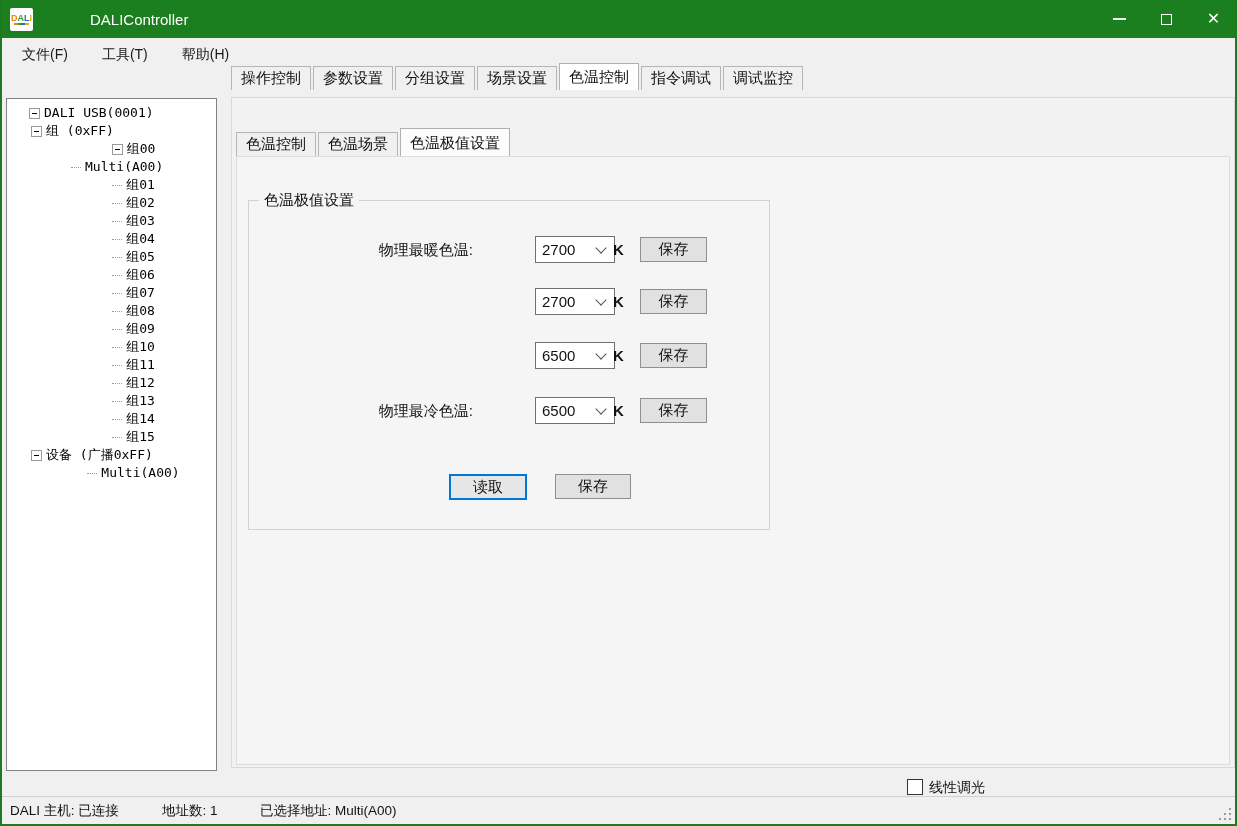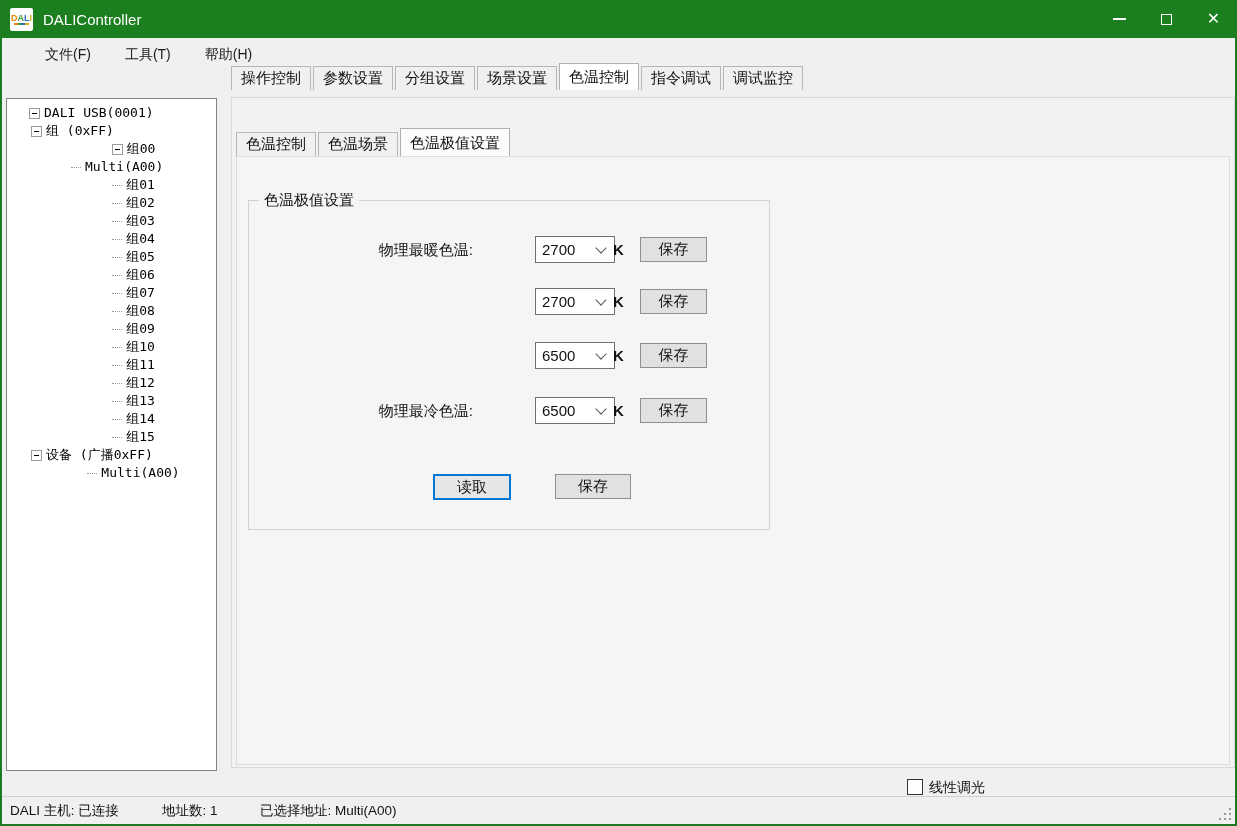--- a/index.html
+++ b/index.html
@@ -4,36 +4,36 @@
 <style>
   * { margin:0; padding:0; box-sizing:border-box; }
   html,body { width:1237px; height:826px; overflow:hidden; }
   body {
     font-family:"Liberation Sans","DejaVu Sans",sans-serif;
     background:#f0f0f0; position:relative;
     border-left:2px solid #1e7a22; border-right:2px solid #1e7a22; border-bottom:2px solid #1e7a22;
   }
 
   
-  .titlebar { position:absolute; left:-2px; top:0; width:1237px; height:38px; background:#1b7e1f; display:flex; align-items:center; }
+  .titlebar { position:absolute; left:-2px; top:0; width:1237px; height:38px; background:#1b7e1f; display:flex; align-items:center;gap:47px; }
   .appicon { width:23px; height:23px; margin-left:10px; background:#fdfdfd; border-radius:2px;
              display:flex; flex-direction:column; align-items:center; justify-content:center; }
   .appicon .logo { font-size:9px; font-weight:bold; line-height:9px; letter-spacing:0; }
   .appicon .logo b:nth-child(1){color:#e8860f;} .appicon .logo b:nth-child(2){color:#3c9a3c;}
   .appicon .logo b:nth-child(3){color:#2c6fb5;} .appicon .logo b:nth-child(4){color:#d8b012;}
   .appicon .bar { width:15px; height:2px; background:linear-gradient(90deg,#e8860f 25%,#3c9a3c 25% 50%,#2c6fb5 50% 75%,#d8b012 75%); }
   .apptitle { color:#ffffff; font-size:15px; margin-left:10px; }
   .wincontrols { position:absolute; right:0; top:0; height:38px; display:flex; }
   .winbtn { width:47px; height:38px; display:flex; align-items:center; justify-content:center; color:#fff; }
   .minglyph { width:13px; height:1.5px; background:#fff; }
   .maxglyph { width:11px; height:11px; border:1.5px solid #fff; }
   .closeglyph { font-size:16px; line-height:16px; color:#fff; }
 
   
-  .menubar { position:absolute; left:0; top:38px; width:1233px; height:33px; background:#f0f0f0; display:flex; align-items:center;padding-left:23px; }
+  .menubar { position:absolute; left:0; top:38px; width:1233px; height:33px; background:#f0f0f0; display:flex; align-items:center; }
   .menuitem { font-size:14px; color:#1a1a1a; padding:0 14px; line-height:33px; margin-left:6px; }
 
   
   .treepanel { position:absolute; left:4px; top:98px; width:211px; height:673px;
                background:#ffffff; border:1px solid #828282; padding-top:5px; overflow:hidden; }
   .trow { height:18px; line-height:18px; font-family:"DejaVu Sans Mono","Liberation Mono",monospace;
           font-size:13px; color:#000; white-space:nowrap; display:flex; align-items:center; }
   .d0{ padding-left:22px; } .d1{ padding-left:24px; } .d2{ padding-left:44px;justify-content:center; } .d3{ padding-left:64px; }
   .exp { display:inline-block; width:11px; height:11px; border:1px solid #9a9a9a; background:#fff;
          position:relative; margin-right:4px; flex:0 0 11px; }
@@ -68,21 +68,21 @@
            display:flex; align-items:center; }
   .comboval { font-size:15px; color:#111; padding-left:6px; flex:1; }
   .chev { width:8px; height:8px; border-right:1.5px solid #555; border-bottom:1.5px solid #555;
           transform:rotate(45deg); margin-right:9px; margin-top:-4px; }
   .unit { position:absolute; left:364px; font-size:15px; font-weight:bold; color:#111; line-height:27px; }
   .btn { background:#e1e1e1; border:1px solid #8f8f8f; font-size:15px; color:#111;
          display:inline-flex; align-items:center; justify-content:center;
          font-family:"Liberation Sans","DejaVu Sans",sans-serif; }
   .rowsave { position:absolute; left:391px; top:1px; width:67px; height:25px; }
   .actionrow { position:absolute; left:0; top:273px; width:100%; height:26px; }
-  .readbtn { position:absolute; left:184px; width:78px; height:26px; border:2px solid #0078d7; background:#e6e6e6; }
+  .readbtn { position:absolute; left:200px; width:78px; height:26px; border:2px solid #0078d7; background:#e6e6e6; }
   .savebtn { position:absolute; left:306px; width:76px; height:25px; }
 
   
   .checkrow { position:absolute; left:905px; top:779px; display:flex; align-items:flex-start; }
   .checkbox { width:16px; height:16px; background:#fff; border:1px solid #333; }
   .checklabel { font-size:14px; color:#111; margin-left:6px; }
   .statusbar { position:absolute; left:0; bottom:0; width:1233px; height:28px; background:#f0f0f0;
                border-top:1px solid #d0d0d0; }
   .statusitem { position:absolute; top:0; line-height:28px; font-size:13.5px; color:#111; }
   .s0{ left:8px; } .s1{ left:160px; } .s2{ left:258px; }

